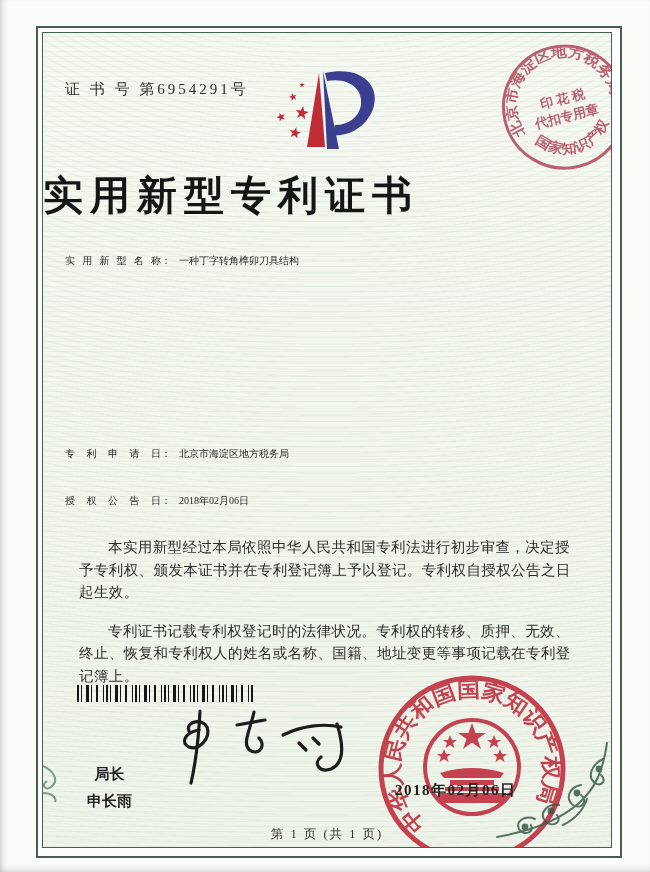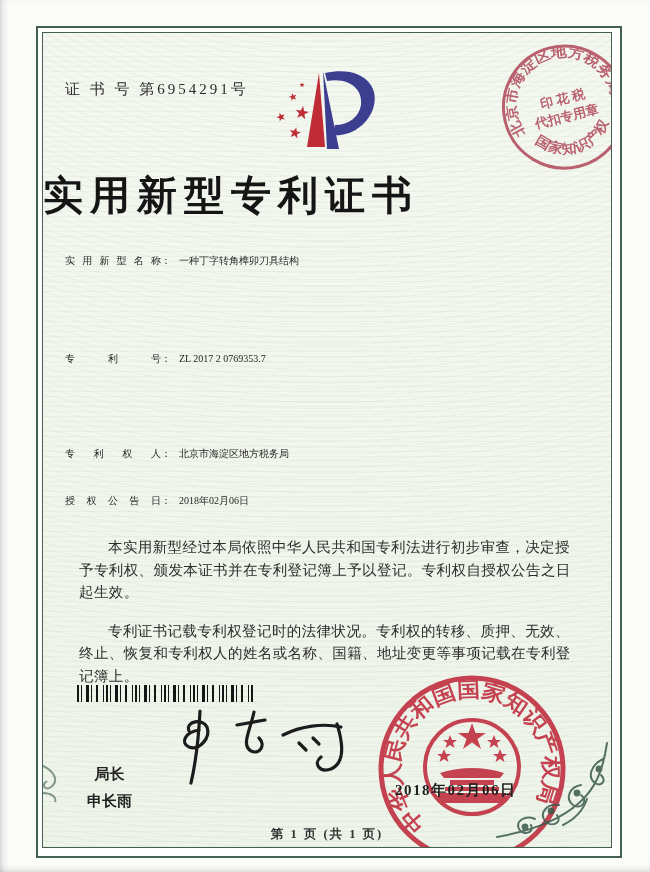--- a/index.html
+++ b/index.html
@@ -25,21 +25,21 @@
   .body-text p{margin:16px;text-indent:2em;}
   .barcode{position:absolute;left:34px;top:652px;width:178px;height:17px;
            background:repeating-linear-gradient(90deg,#151515 0 2px,transparent 2px 4px,#151515 4px 5px,
              transparent 5px 9px,#151515 9px 12px,transparent 12px 14px,#151515 14px 15px,transparent 15px 19px,
              #151515 19px 21px,transparent 21px 26px,#151515 26px 27px,transparent 27px 29px);}
   .signer{position:absolute;left:44px;top:728px;font-family:Liberation Serif, serif;
           font-size:15px;font-weight:700;color:#222;line-height:27px;text-align:center;}
   .signature{position:absolute;left:118px;top:672px;}
   .seal{position:absolute;left:331px;top:638px;}
   .seal-date{position:absolute;left:352px;top:748px;font-size:15px;font-weight:600;letter-spacing:1.5px;color:#1f1f1f;}
-  .footer{position:absolute;left:0;bottom:4px;width:100%;text-align:center;font-size:12.5px;color:#333;letter-spacing:2px;font-weight:bold;}
+  .footer{position:absolute;left:0;bottom:4px;width:100%;text-align:center;font-size:12.5px;color:#333;letter-spacing:2px;}
   .tax-stamp{position:absolute;left:456px;top:8px;transform:rotate(-14deg);opacity:.85;}
   .ornament{position:absolute;right:2px;bottom:2px;}
   .edge-curl{position:absolute;left:-4px;bottom:40px;opacity:.75;}
 </style>
 </head>
 <body>
 
 <div class="photo">
   <div class="frame">
     <div class="paper">
@@ -64,25 +64,22 @@
           <use href="#star" transform="translate(26,52) scale(0.46) rotate(-20)" fill="#bf2c35"></use>
           <use href="#star" transform="translate(40,68) scale(0.60) rotate(12)" fill="#bf2c35"></use>
         </svg>
       </div>
 
       <div class="title">实用新型专利证书</div>
 
       <div class="row" style="top:221px">
         <span class="flabel">实用新型名称</span><span class="colon">：</span><span>一种丁字转角榫卯刀具结构</span>
       </div>
-      <div class="row" style="top:319px">
-        <span class="flabel">专利号</span><span class="colon">：</span><span>ZL 2017 2 0769353.7</span>
-      </div>
       <div class="row" style="top:414px">
-        <span class="flabel">专利权人</span><span class="colon">：</span><span>北京市海淀区地方税务局</span>
+        <span class="flabel">专利申请日</span><span class="colon">：</span><span>北京市海淀区地方税务局</span>
       </div>
       <div class="row" style="top:461px">
         <span class="flabel">授权公告日</span><span class="colon">：</span><span>2018年02月06日</span>
       </div>
 
       <div class="body-text">
         <p>本实用新型经过本局依照中华人民共和国专利法进行初步审查，决定授予专利权、颁发本证书并在专利登记簿上予以登记。专利权自授权公告之日起生效。</p>
         <p>专利证书记载专利权登记时的法律状况。专利权的转移、质押、无效、终止、恢复和专利权人的姓名或名称、国籍、地址变更等事项记载在专利登记簿上。</p>
       </div>
 

